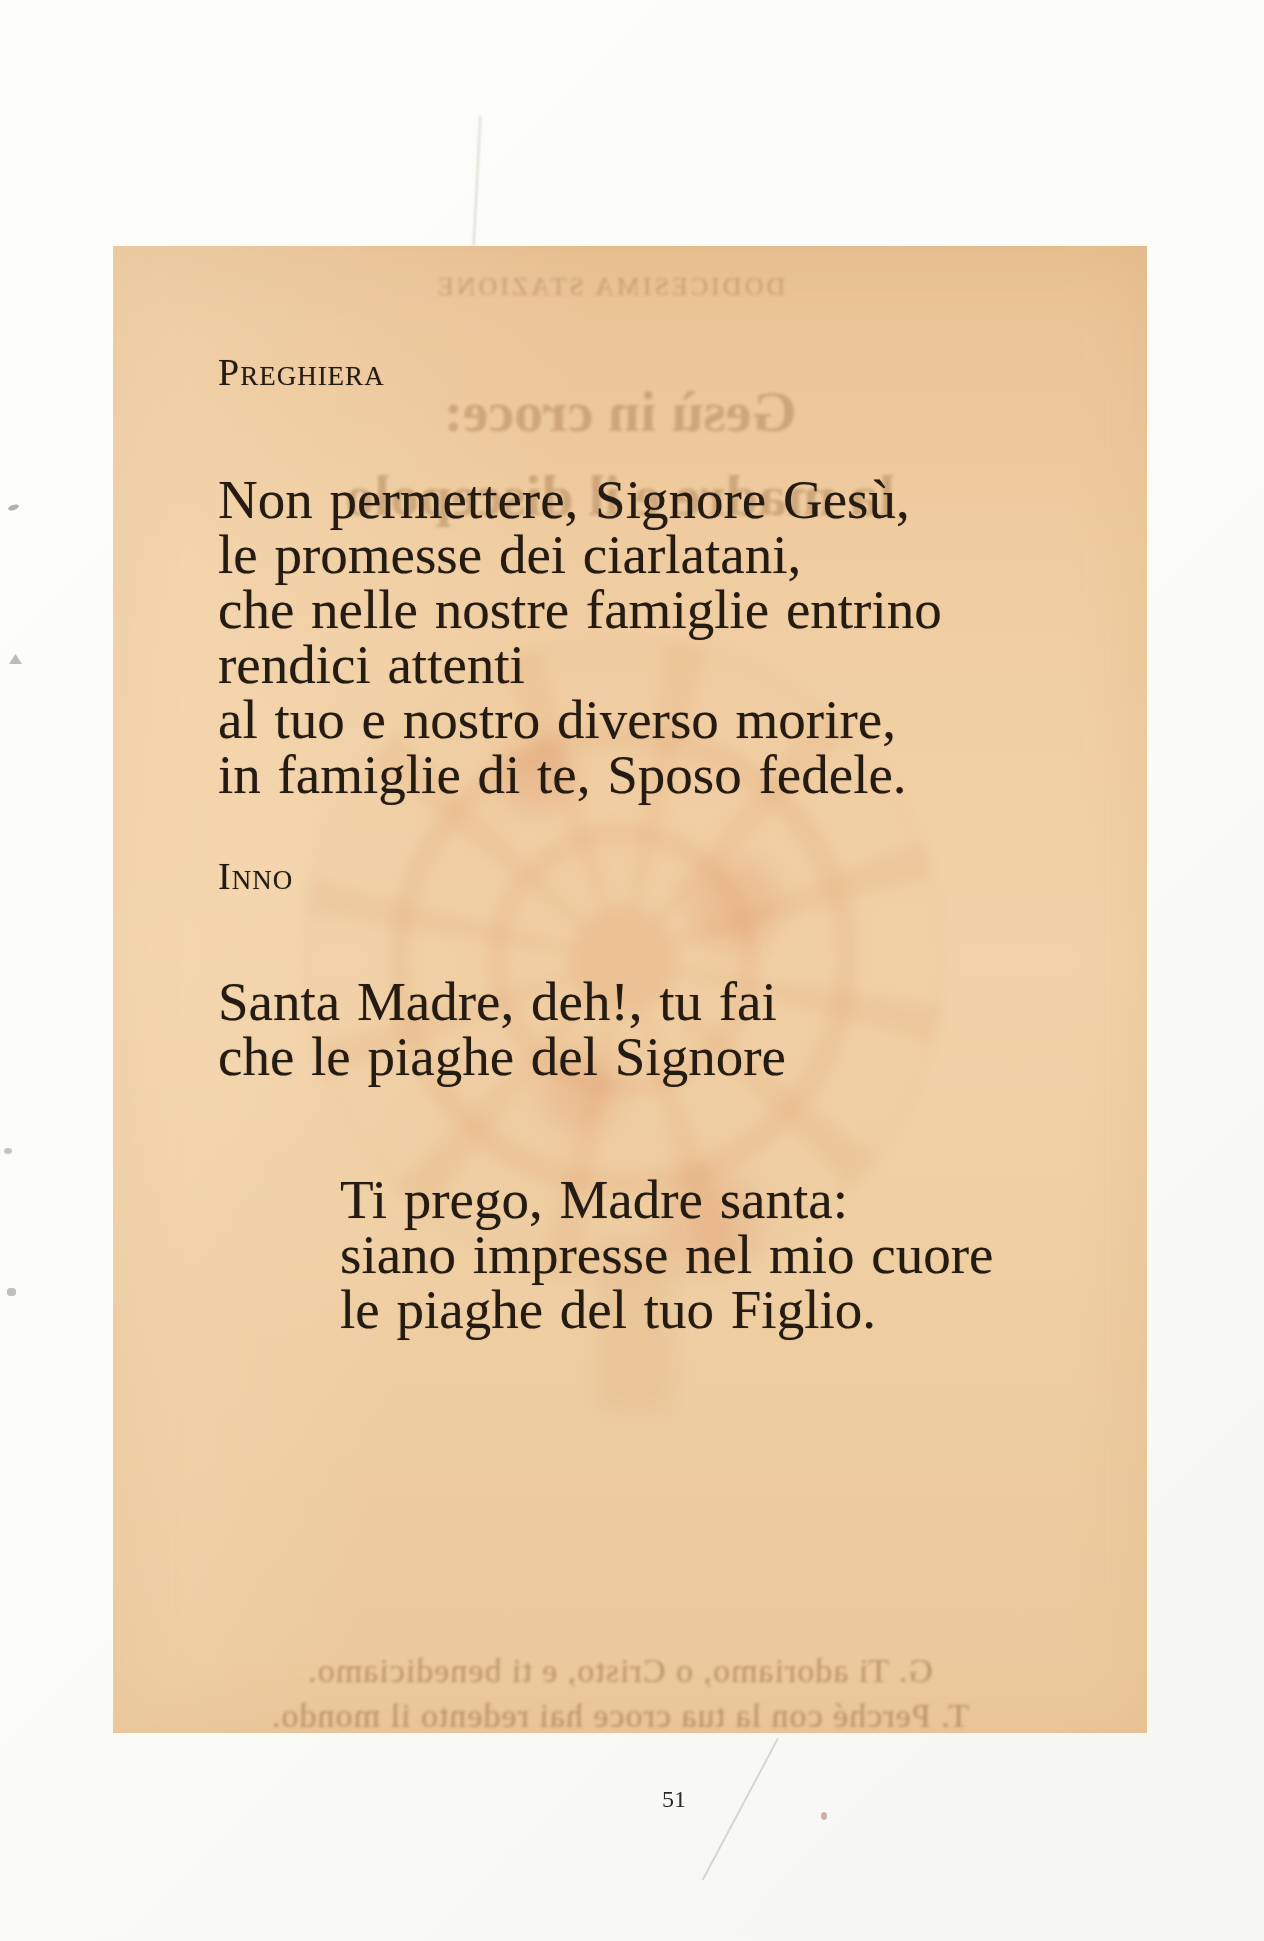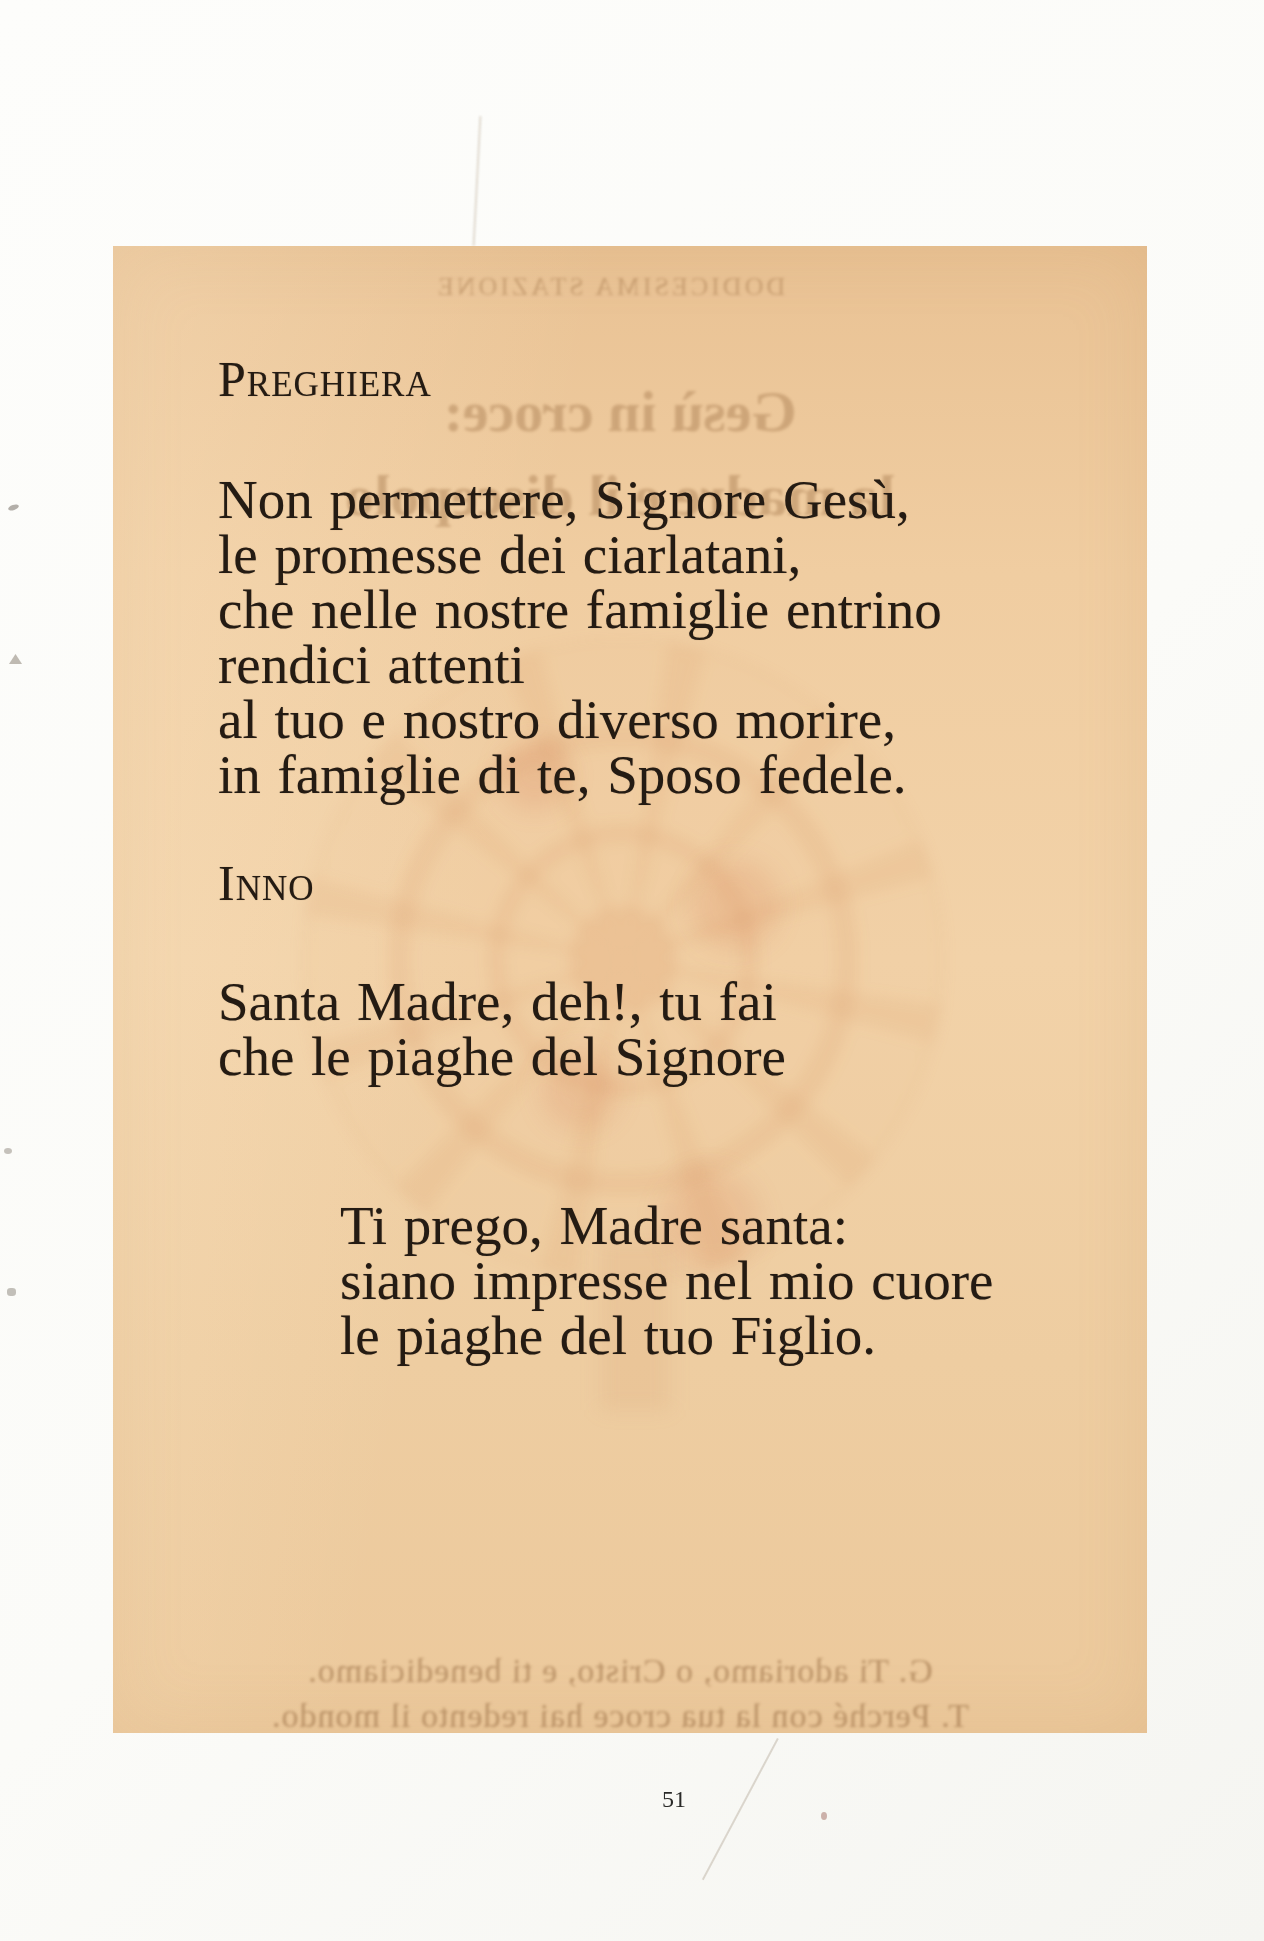--- a/index.html
+++ b/index.html
@@ -46,28 +46,28 @@
   .ghost-header{left:277px;top:26px;width:440px;font-size:26px;letter-spacing:3px;opacity:0.50;}
   .ghost-title{left:157px;width:700px;font-size:58px;font-weight:bold;opacity:0.45;}
   .gt1{top:132px;}
   .gt2{top:216px;}
   .ghost-footer{left:7px;width:1000px;font-size:34px;letter-spacing:1px;opacity:0.60;color:#9a6f45;}
   .gf1{top:1406px;}
   .gf2{top:1451px;}
   
   .ink{color:#241b13;text-shadow:0 0 1px rgba(60,40,25,0.35);}
   .heading{
-    position:absolute;font-size:50px;font-variant:small-caps;letter-spacing:1px;white-space:nowrap;
+    position:absolute;font-size:38px;font-variant:small-caps;letter-spacing:1px;white-space:nowrap;
   }
   .h-preghiera{left:105px;top:104px;}
   .h-inno{left:105px;top:608px;}
   .stanza{position:absolute;}
   .st-prayer{left:105px;top:226px;}
   .st-hymn1{left:105px;top:728px;}
-  .st-hymn2{left:227px;top:952px;}
+  .st-hymn2{left:227px;top:926px;}
   .line{font-size:55px;height:55px;line-height:55px;white-space:nowrap;word-spacing:3px;}
   
   .page-number{
     position:absolute;left:586px;top:1786px;width:100px;text-align:right;
     font-size:24px;color:#2a2a28;
   }
   .pn-speck{position:absolute;left:821px;top:1812px;width:6px;height:8px;border-radius:50%;
     background:rgba(150,90,80,0.45);}
   
   .artifact{position:absolute;background:rgba(118,112,102,0.55);}

